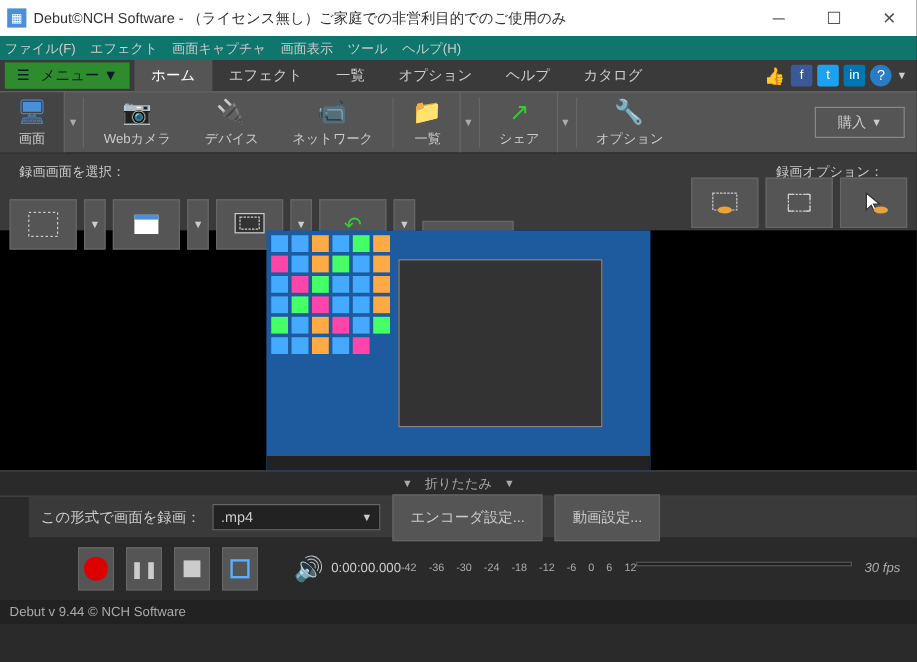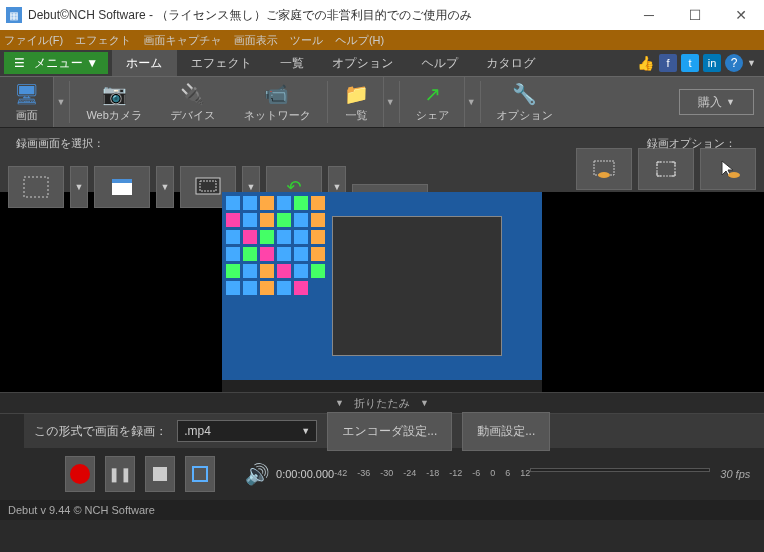--- a/index.html
+++ b/index.html
@@ -1,24 +1,24 @@
 <!DOCTYPE html>
 <html><head>
 <meta charset="utf-8">
 <style>
 * { margin:0; padding:0; box-sizing:border-box; font-family:"Meiryo UI","Segoe UI",sans-serif; }
 body { background:#2a2a2a; width:764px; height:552px; overflow:hidden; color:#ccc; font-size:12px; user-select:none; }
 .titlebar { height:30px; background:#fff; display:flex; align-items:center; color:#333; padding-left:6px; }
 .titlebar .app-icon { width:16px; height:16px; background:#4a90d9; margin-right:6px; display:inline-flex; align-items:center; justify-content:center; color:#fff; font-size:10px; }
 .titlebar .title { flex:1; font-size:12px; }
 .win-btn { width:46px; height:30px; display:inline-flex; align-items:center; justify-content:center; font-size:14px; color:#555; }
-.menubar { height:20px; background:#a16207; display:flex; align-items:center; padding:0 4px; gap:12px; font-size:11px; }
+.menubar { height:20px; background:#0f766e; display:flex; align-items:center; padding:0 4px; gap:12px; font-size:11px; }
 .menubar span { cursor:default; }
 .tabs { height:26px; background:#3a3a3a; display:flex; align-items:stretch; }
-.menu-btn { background:#2e8b2e; color:#ffffff; display:flex; align-items:center; padding:0 10px; gap:6px; font-size:12px; margin:2px 4px; }
+.menu-btn { background:#2e8b2e; color:#0f172a; display:flex; align-items:center; padding:0 10px; gap:6px; font-size:12px; margin:2px 4px; }
 .menu-btn .ham { display:inline-block; width:14px; }
 .menu-btn .ham::before { content:"☰"; }
 .tab { padding:0 14px; display:flex; align-items:center; font-size:12px; color:#ccc; }
 .tab.active { background:#555; color:#fff; }
 .tabs-right { margin-left:auto; display:flex; align-items:center; gap:4px; padding-right:8px; }
 .social { width:18px; height:18px; display:inline-flex; align-items:center; justify-content:center; font-size:11px; color:#fff; border-radius:2px; }
 .fb { background:#3b5998; } .tw { background:#1da1f2; } .li { background:#0077b5; } .thumb { background:transparent; font-size:14px; }
 .help-ic { width:18px; height:18px; border-radius:50%; background:#2a7cc7; color:#fff; display:inline-flex; align-items:center; justify-content:center; font-size:12px; }
 .toolbar { height:52px; background:#555; border-top:1px solid #666; border-bottom:1px solid #222; display:flex; align-items:stretch; }
 .tool { display:flex; flex-direction:column; align-items:center; justify-content:center; padding:0 14px; gap:2px; position:relative; }

